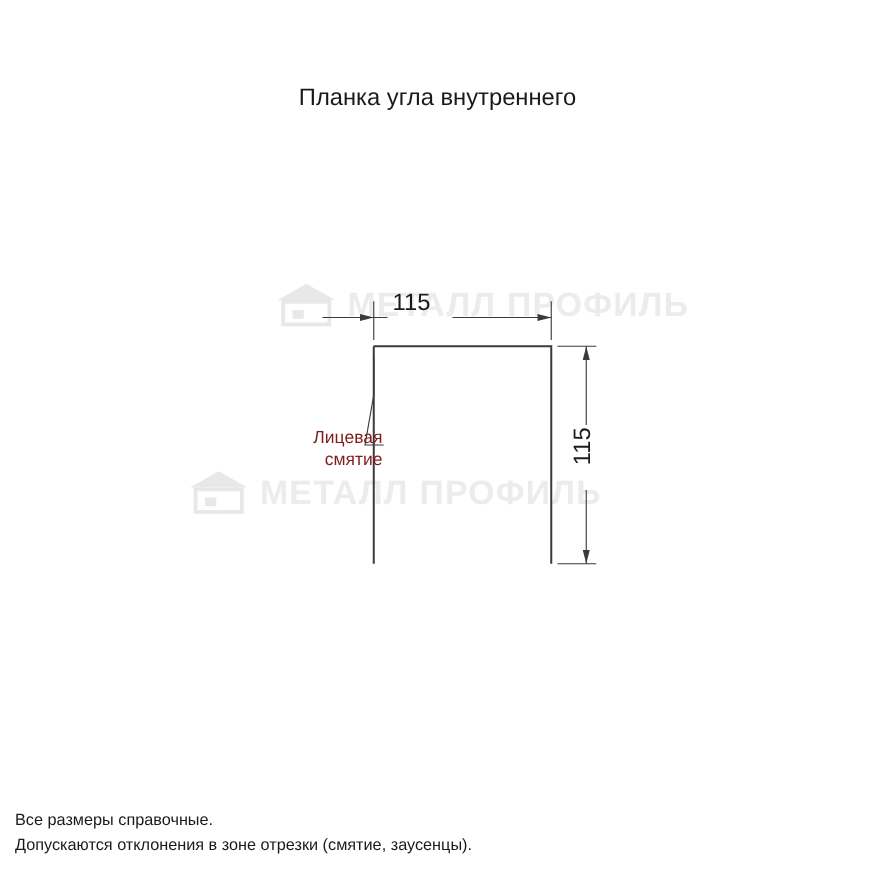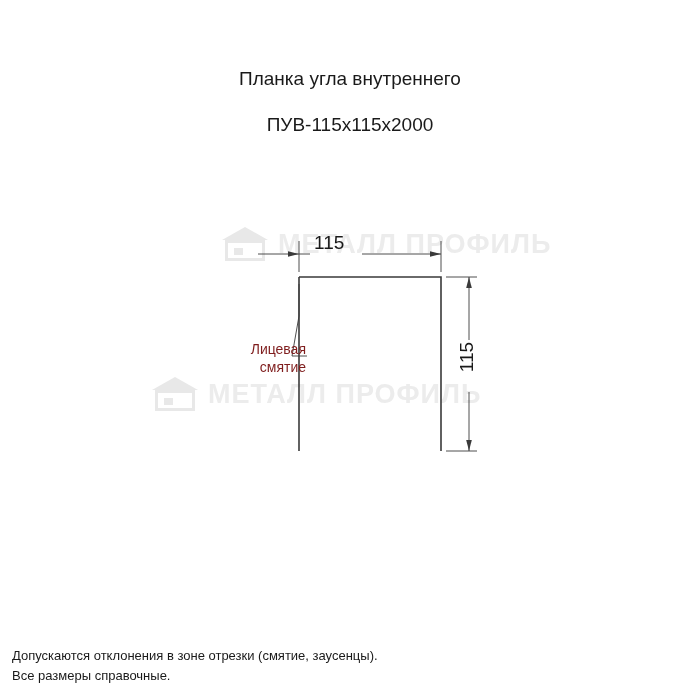--- a/index.html
+++ b/index.html
@@ -140,21 +140,20 @@
     line-height: 20px;
     color: #1a1a1a;
   }
   .footer div { white-space: nowrap; }
 </style>
 </head>
 <body>
 
 <div class="title-block">
   <p class="sub-title">Планка угла внутреннего</p>
-  <p class="sub-title2">ПУВ-115х115х2000</p>
 </div>
 
 <div class="watermark wm1">
   <span class="wm-logo">
     <span class="roof"></span>
       <span class="body"></span>
   </span>
   <span class="wm-text">МЕТАЛЛ ПРОФИЛЬ</span>
 </div>
 
@@ -204,15 +203,15 @@
 
 <div class="dim-label dim-top">115</div>
 <div class="dim-label dim-right">115</div>
 
 <div class="face-label">
   <div>Лицевая</div>
   <div>смятие</div>
 </div>
 
 <div class="footer">
+  <div>Все размеры справочные.</div>
   <div>Допускаются отклонения в зоне отрезки (смятие, заусенцы).</div>
-  <div>Все размеры справочные.</div>
 </div>
 
 </body></html>

